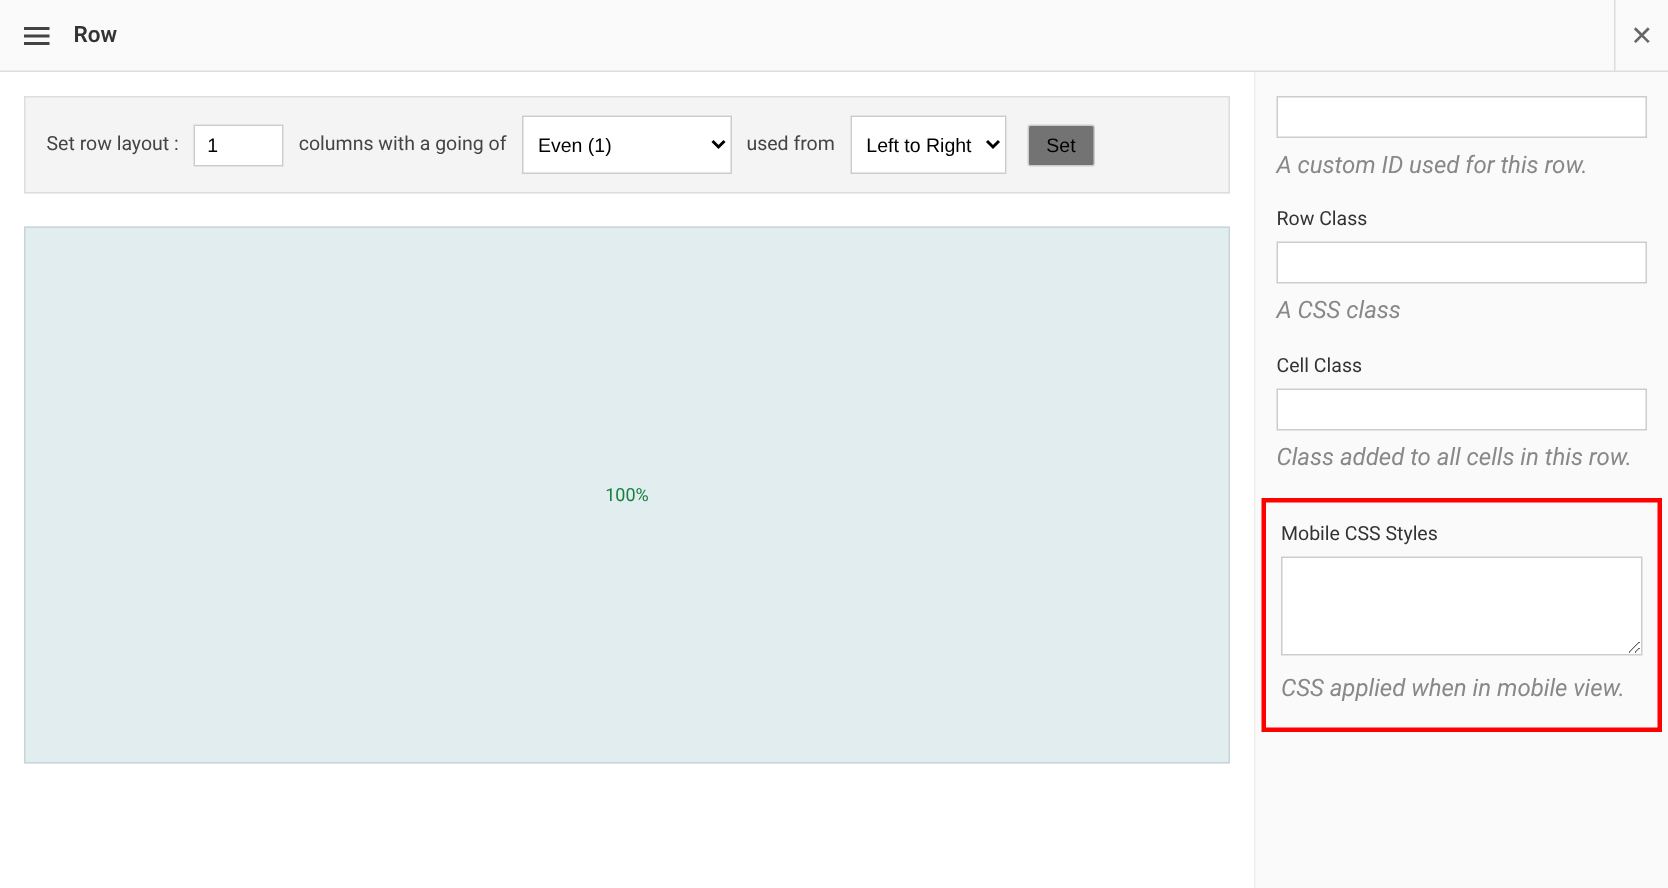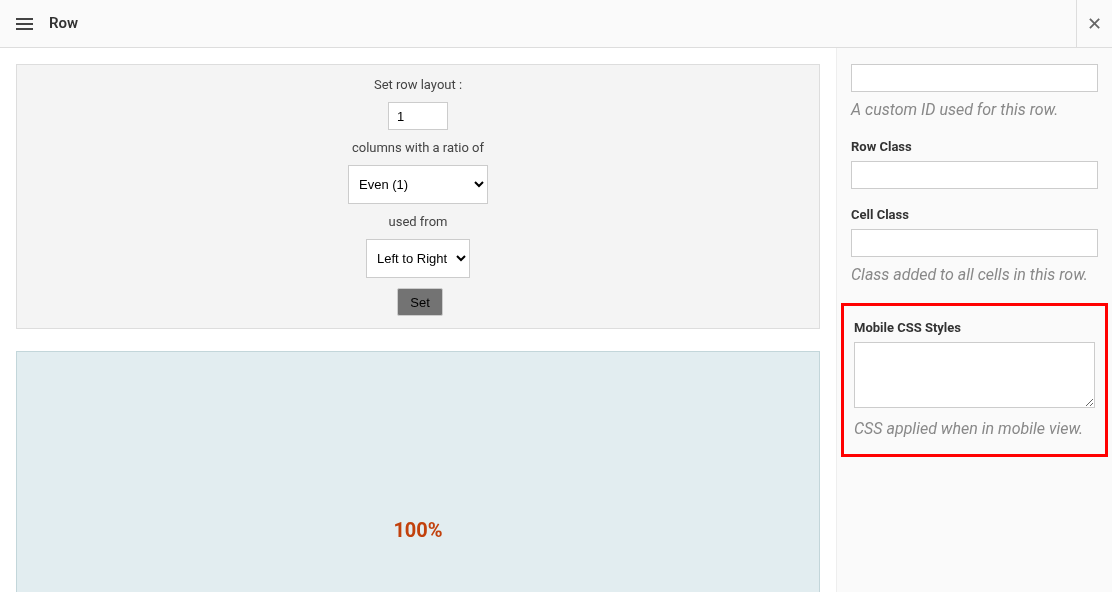--- a/index.html
+++ b/index.html
@@ -66,21 +66,20 @@
     }
     .layout-bar {
       border: 1px solid #ddd;
       background: #f4f4f4;
       padding: 12px 14px;
       display: flex;
       align-items: center;
       gap: 10px;
       font-size: 13px;
       color: #444;
-      flex-direction: column;
     }
     .layout-bar input[type="text"] {
       width: 60px;
       height: 28px;
       border: 1px solid #ccc;
       padding: 0 8px;
       font-size: 13px;
       background: #fff;
     }
     .layout-bar select {
@@ -105,38 +104,38 @@
     .preview {
       margin-top: 22px;
       border: 1px solid #c3d6da;
       background: #e2edf0;
       height: 358px;
       display: flex;
       align-items: center;
       justify-content: center;
     }
     .preview-text {
-      font-size: 20px;
-      font-weight: 700;
-      color: #c2410c;
+      font-size: 12px;
+      font-weight: 400;
+      color: #15803d;
     }
     .right {
       width: 276px;
       border-left: 1px solid #eee;
       background: #fafafa;
       padding: 0 14px 16px 14px;
       overflow-y: scroll;
     }
     .right::-webkit-scrollbar { width: 10px; }
     .right::-webkit-scrollbar-track { background: #f0f0f0; }
     .right::-webkit-scrollbar-thumb { background: #c7c7c7; }
     .field-group { margin-top: 18px; }
     .field-label {
       font-size: 13px;
-      font-weight: 700;
+      font-weight: 400;
       color: #333;
       margin-bottom: 7px;
       display: block;
     }
     .text-input {
       width: 100%;
       height: 28px;
       border: 1px solid #ccc;
       padding: 0 8px;
       font-size: 13px;
@@ -186,21 +185,21 @@
     <div class="topbar-title">Row</div>
   </div>
   <div class="close-btn">✕</div>
 </div>
 
 <div class="main">
   <div class="left">
     <div class="layout-bar">
       <span>Set row layout :</span>
       <input type="text" value="1" style="">
-      <span>columns with a ratio of</span>
+      <span>columns with a going of</span>
       <select class="ratio-select">
         <option>Even (1)</option>
       </select>
       <span>used from</span>
       <select class="direction-select">
         <option>Left to Right</option>
       </select>
       <button class="set-btn">Set</button>
     </div>
     <div class="preview">
@@ -208,20 +207,21 @@
     </div>
   </div>
 
   <div class="right">
     <input type="text" class="first-input" style="">
     <div class="help-text">A custom ID used for this row.</div>
 
     <div class="field-group">
       <label class="field-label">Row Class</label>
       <input type="text" class="text-input" style="">
+      <div class="help-text">A CSS class</div>
     </div>
 
     <div class="field-group">
       <label class="field-label">Cell Class</label>
       <input type="text" class="text-input" style="">
       <div class="help-text">Class added to all cells in this row.</div>
     </div>
 
 
     <div class="highlight-box">

